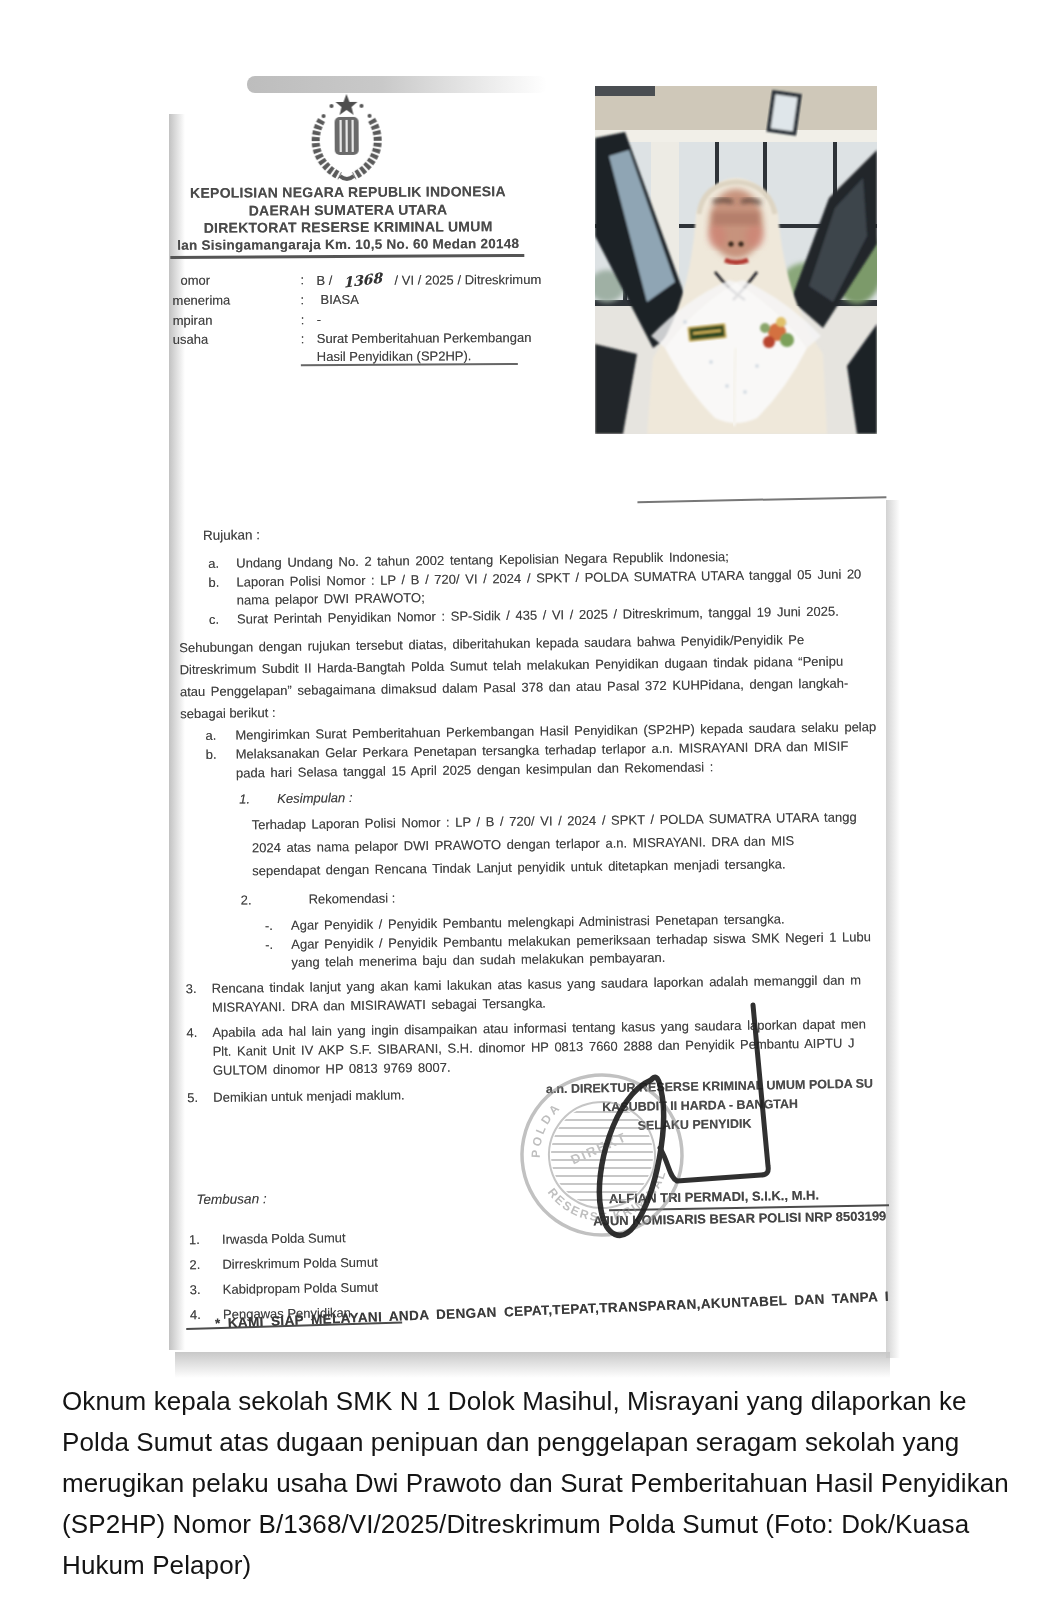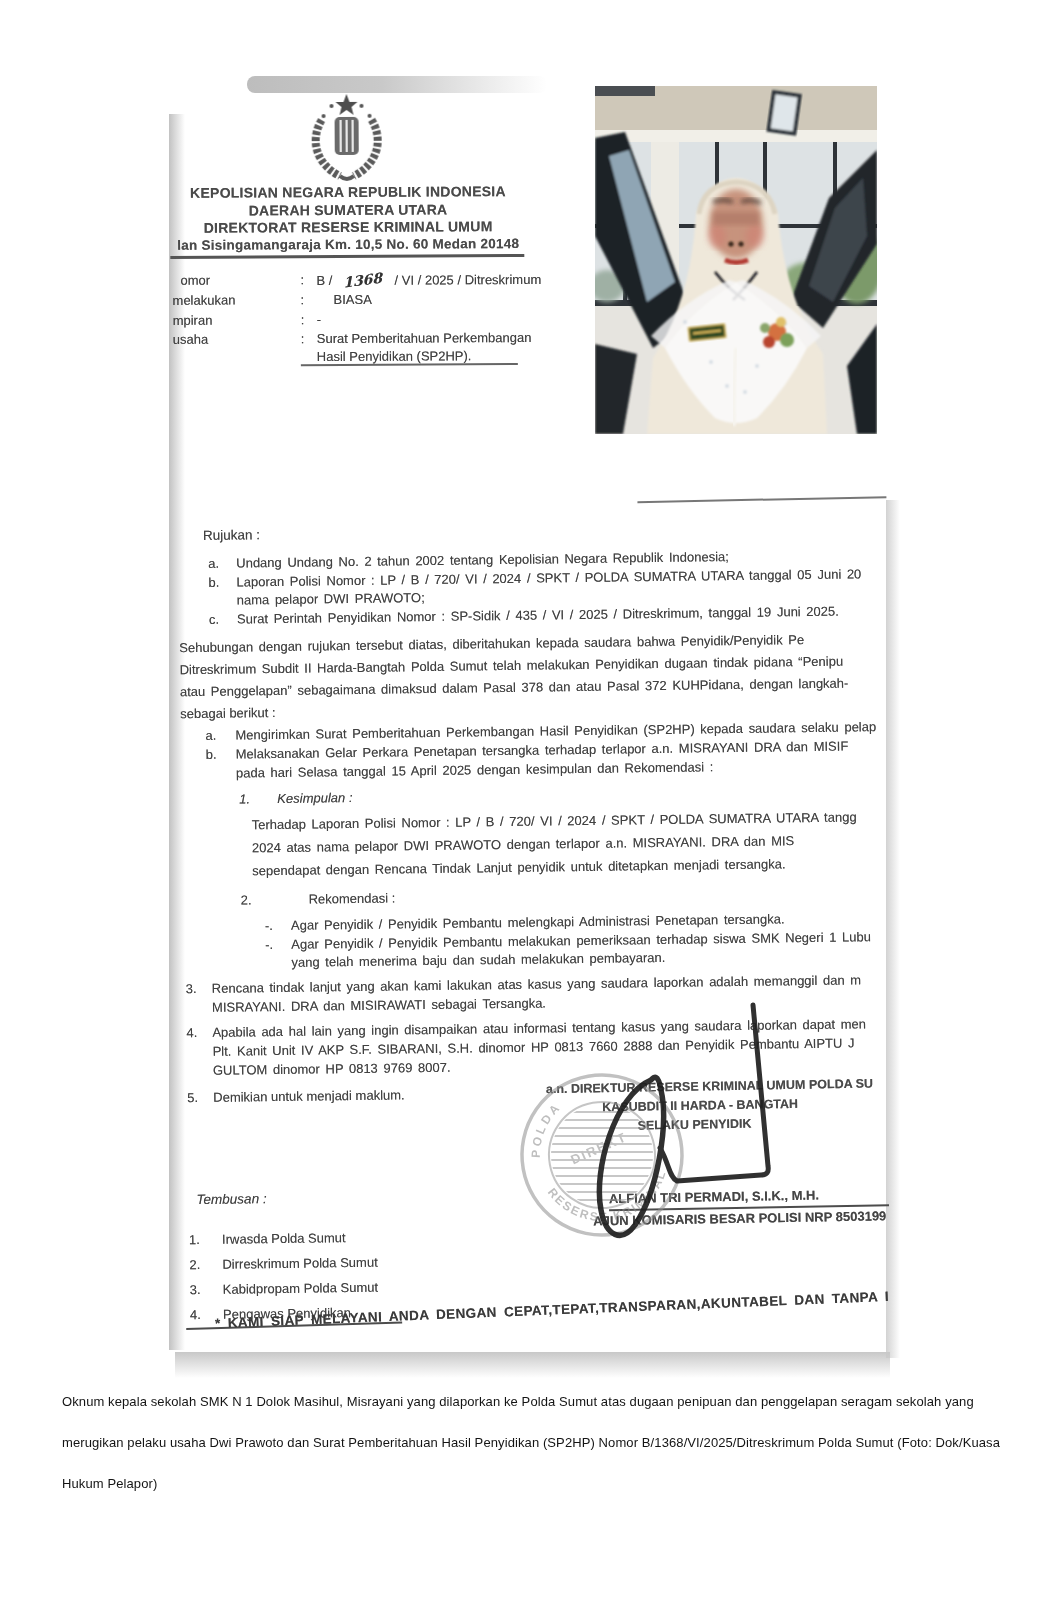--- a/index.html
+++ b/index.html
@@ -21,21 +21,21 @@
   .block{position:absolute;left:0;top:0;width:889px;height:1600px;}
   #hdr-block{transform:rotate(-0.3deg);transform-origin:340px 200px;}
   #main-block{transform:rotate(-0.75deg);transform-origin:200px 700px;}
   #sig-block{transform:rotate(-1deg);transform-origin:560px 1150px;}
   #slogan-line{transform:rotate(-2.3deg);transform-origin:left center;}
   
   #photo-caption{position:absolute;left:592px;top:441px;width:288px;text-align:center;
       font-size:16px;font-weight:700;color:#2b2b2b;}
   
   #article-caption{position:absolute;left:62px;top:1381px;width:948px;
-      font-size:13px;line-height:41px;color:#141414;letter-spacing:.1px;}
+      font-size:26px;line-height:41px;color:#141414;letter-spacing:.1px;}
   
   #stamp{position:absolute;left:515px;top:1068px;opacity:.55;transform:rotate(-10deg);}
   #signature-svg{position:absolute;left:455px;top:985px;}
 </style>
 </head>
 <body>
 
 <div id="page">
 
   <div class="shadow" style="left:247px;top:76px;width:300px;height:17px;border-radius:8px;
@@ -79,23 +79,23 @@
       <div class="ln hdr" style="left:160px;top:237px;width:376px;text-align:center;font-size:13.5px;">lan  Sisingamangaraja  Km. 10,5 No. 60  Medan 20148</div>
       <div class="rule" style="left:170px;top:255px;width:354px;height:2.5px;"></div>
 
       <div class="ln" style="left:172px;top:272px;margin-left:8px;">omor</div>
       <div class="ln" style="left:300px;top:272px;">:</div>
       <div class="ln" style="left:316px;top:272px;">
         <span>B /</span>
         <span class="hand" style="margin:0 8px;">1368</span>
         <span>/ VI / 2025 / Ditreskrimum</span>
       </div>
-      <div class="ln" style="left:172px;top:292px;">melakukan</div>
+      <div class="ln" style="left:172px;top:292px;">menerima</div>
       <div class="ln" style="left:300px;top:292px;">:</div>
-      <div class="ln" style="left:333px;top:292px;">BIASA</div>
+      <div class="ln" style="left:320px;top:292px;">BIASA</div>
       <div class="ln" style="left:172px;top:312px;">mpiran</div>
       <div class="ln" style="left:300px;top:312px;">:</div>
       <div class="ln" style="left:316px;top:312px;">-</div>
       <div class="ln" style="left:172px;top:331px;">usaha</div>
       <div class="ln" style="left:300px;top:331px;">:</div>
       <div class="ln" style="left:316px;top:331px;">Surat  Pemberitahuan  Perkembangan</div>
       <div class="ln" style="left:316px;top:349px;">Hasil Penyidikan (SP2HP).</div>
       <div class="rule" style="left:300px;top:364px;width:217px;height:1.5px;background:#666;"></div>
     </div>
 

